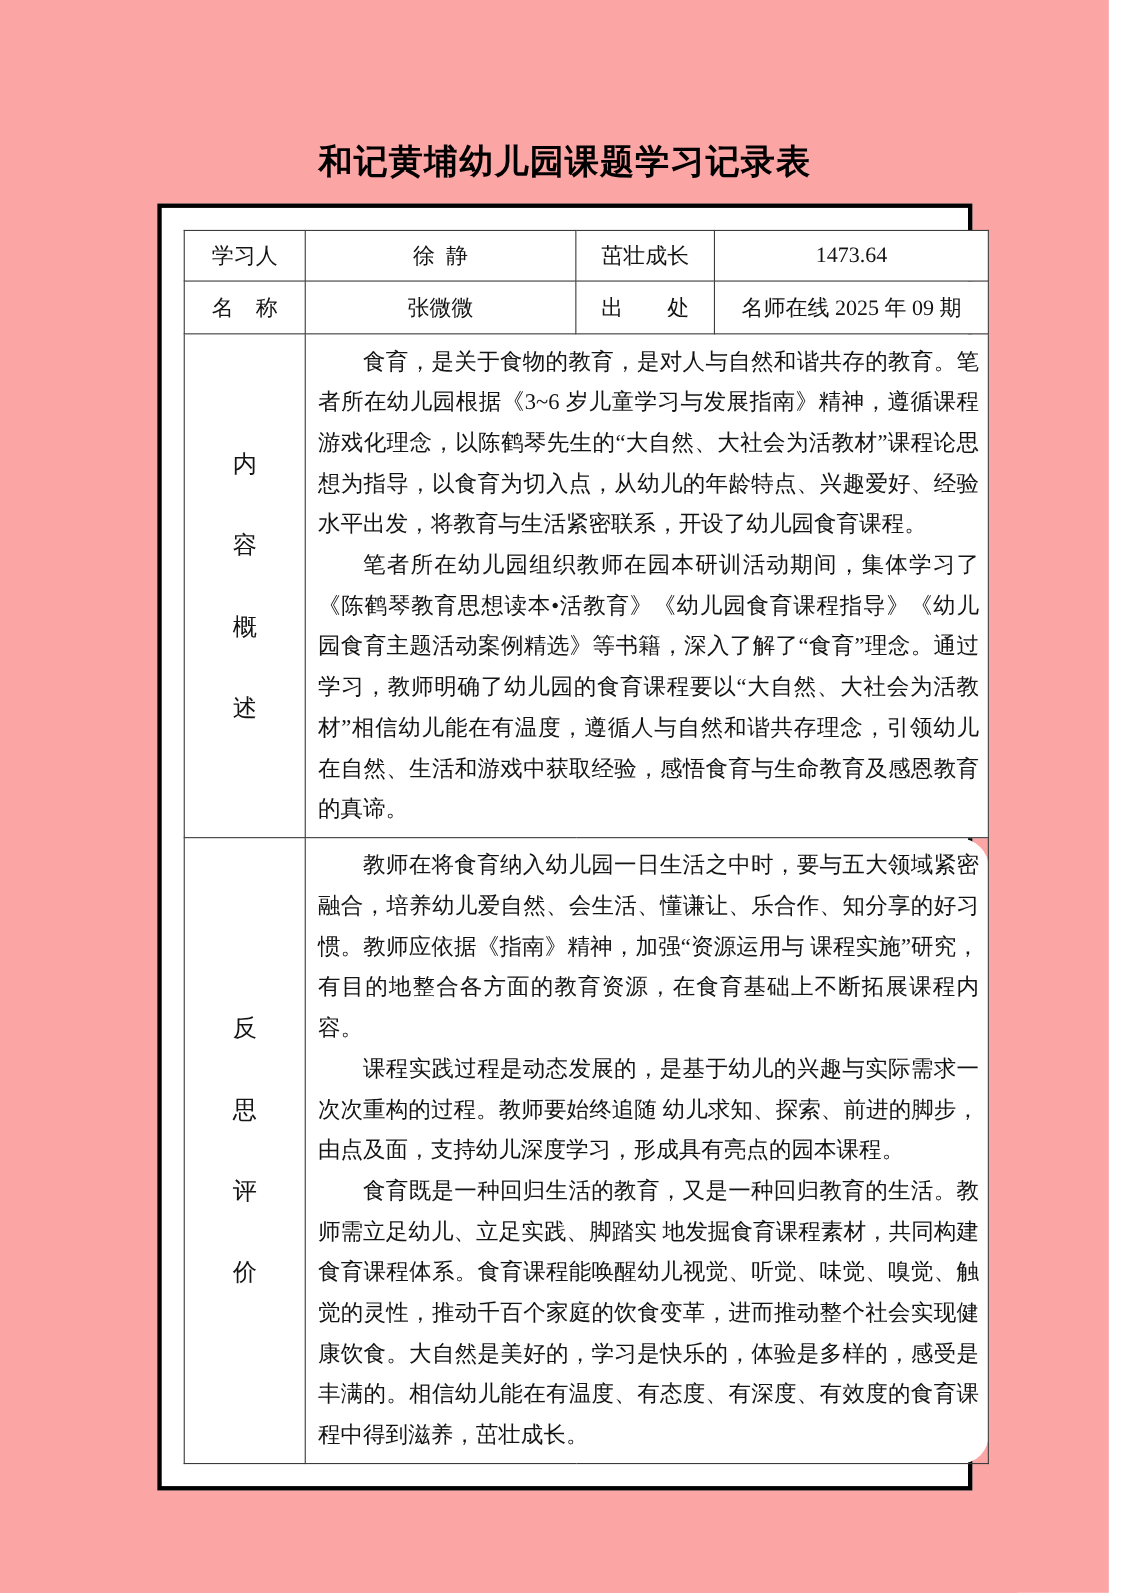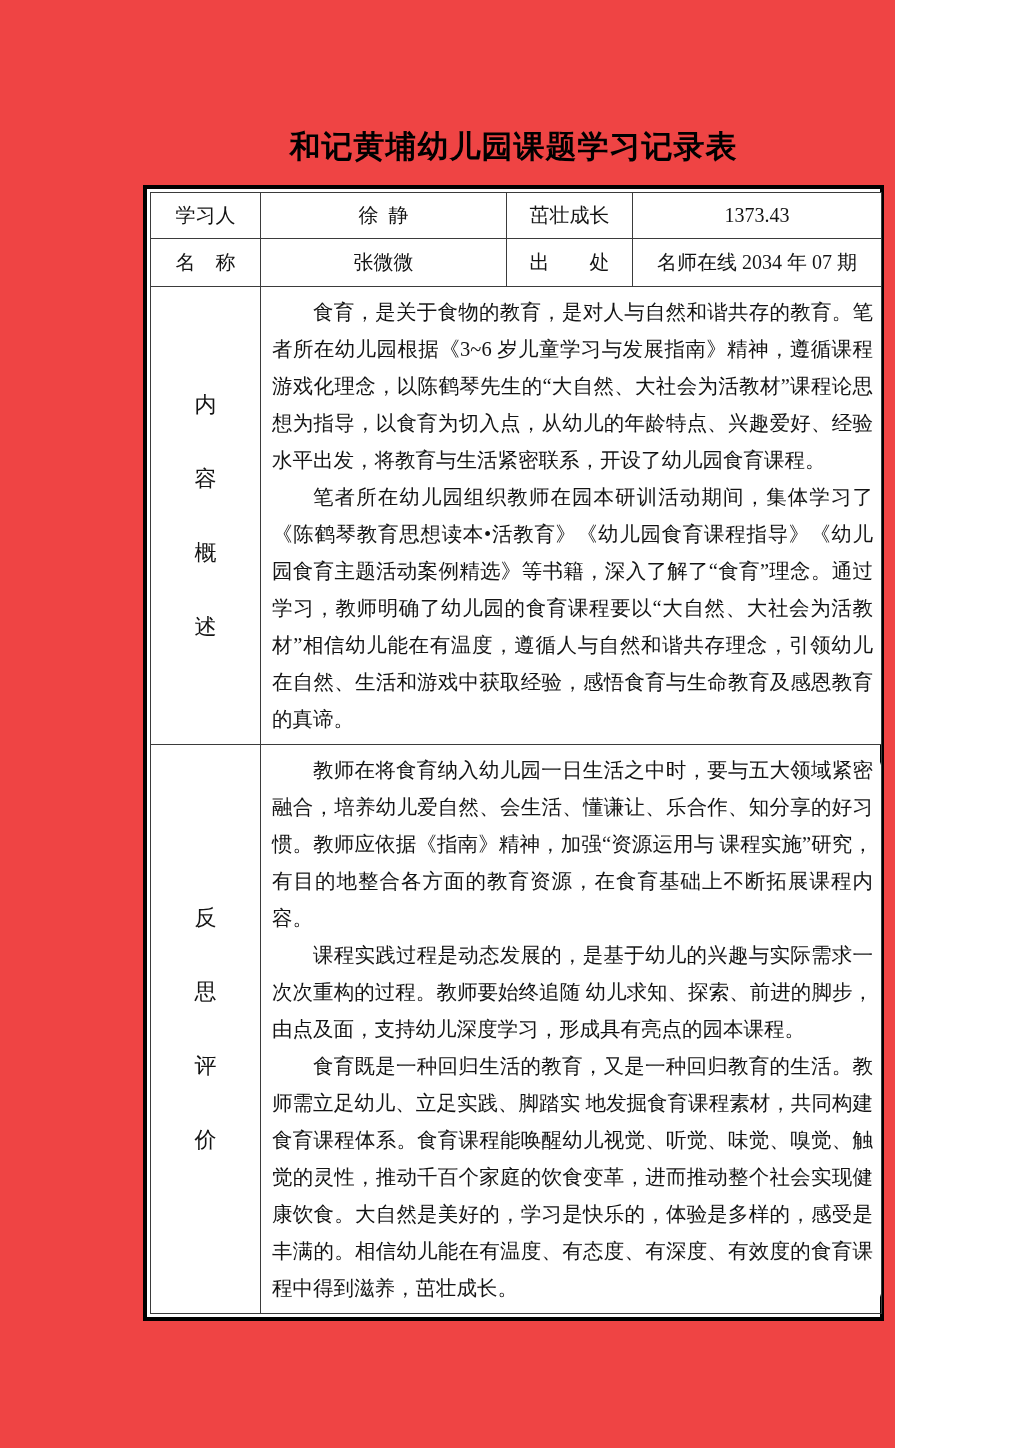--- a/index.html
+++ b/index.html
@@ -1,20 +1,20 @@
 <!DOCTYPE html>
 <html><head>
 <meta charset="utf-8">
 <style>
   html, body { margin: 0; padding: 0; }
   .page {
     position: relative;
-    width: 895px;
+    width: 1008px;
     height: 1448px;
-    background: #ef4444;
+    background: #fca5a5;
     font-family: "Liberation Serif", "DejaVu Serif", serif;
     color: #111111;
     overflow: hidden;
   }
   .title {
     position: absolute;
     top: 126px;
     left: 143px;
     width: 741px;
     margin: 0;
@@ -24,21 +24,21 @@
     font-size: 31px;
     letter-spacing: 1px;
     color: #000000;
   }
   .table-outer {
     position: absolute;
     top: 185px;
     left: 143px;
     width: 741px;
     border: 4px solid #000000;
-    padding: 3px;
+    padding: 20px;
     box-sizing: border-box;
     background: #ffffff;
   }
   table.record {
     width: 100%;
     border-collapse: collapse;
     table-layout: fixed;
   }
   table.record td {
     border: 1px solid #3b3b3b;
@@ -94,27 +94,27 @@
         <col style="width:110px">
         <col style="width:246px">
         <col style="width:126px">
         <col style="width:249px">
       </colgroup>
       <tbody>
         <tr class="r1">
           <td class="hdr">学习人</td>
           <td class="val">徐  静</td>
           <td class="hdr">茁壮成长</td>
-          <td class="val">1373.43</td>
+          <td class="val">1473.64</td>
         </tr>
         <tr class="r2">
           <td class="hdr">名　称</td>
           <td class="val">张微微</td>
           <td class="hdr">出　　处</td>
-          <td class="val">名师在线 2034 年 07 期</td>
+          <td class="val">名师在线 2025 年 09 期</td>
         </tr>
         <tr class="r3">
           <td class="vlabel">
             <div class="vstack">
               <span>内</span>
               <span>容</span>
               <span>概</span>
               <span>述</span>
             </div>
           </td>

